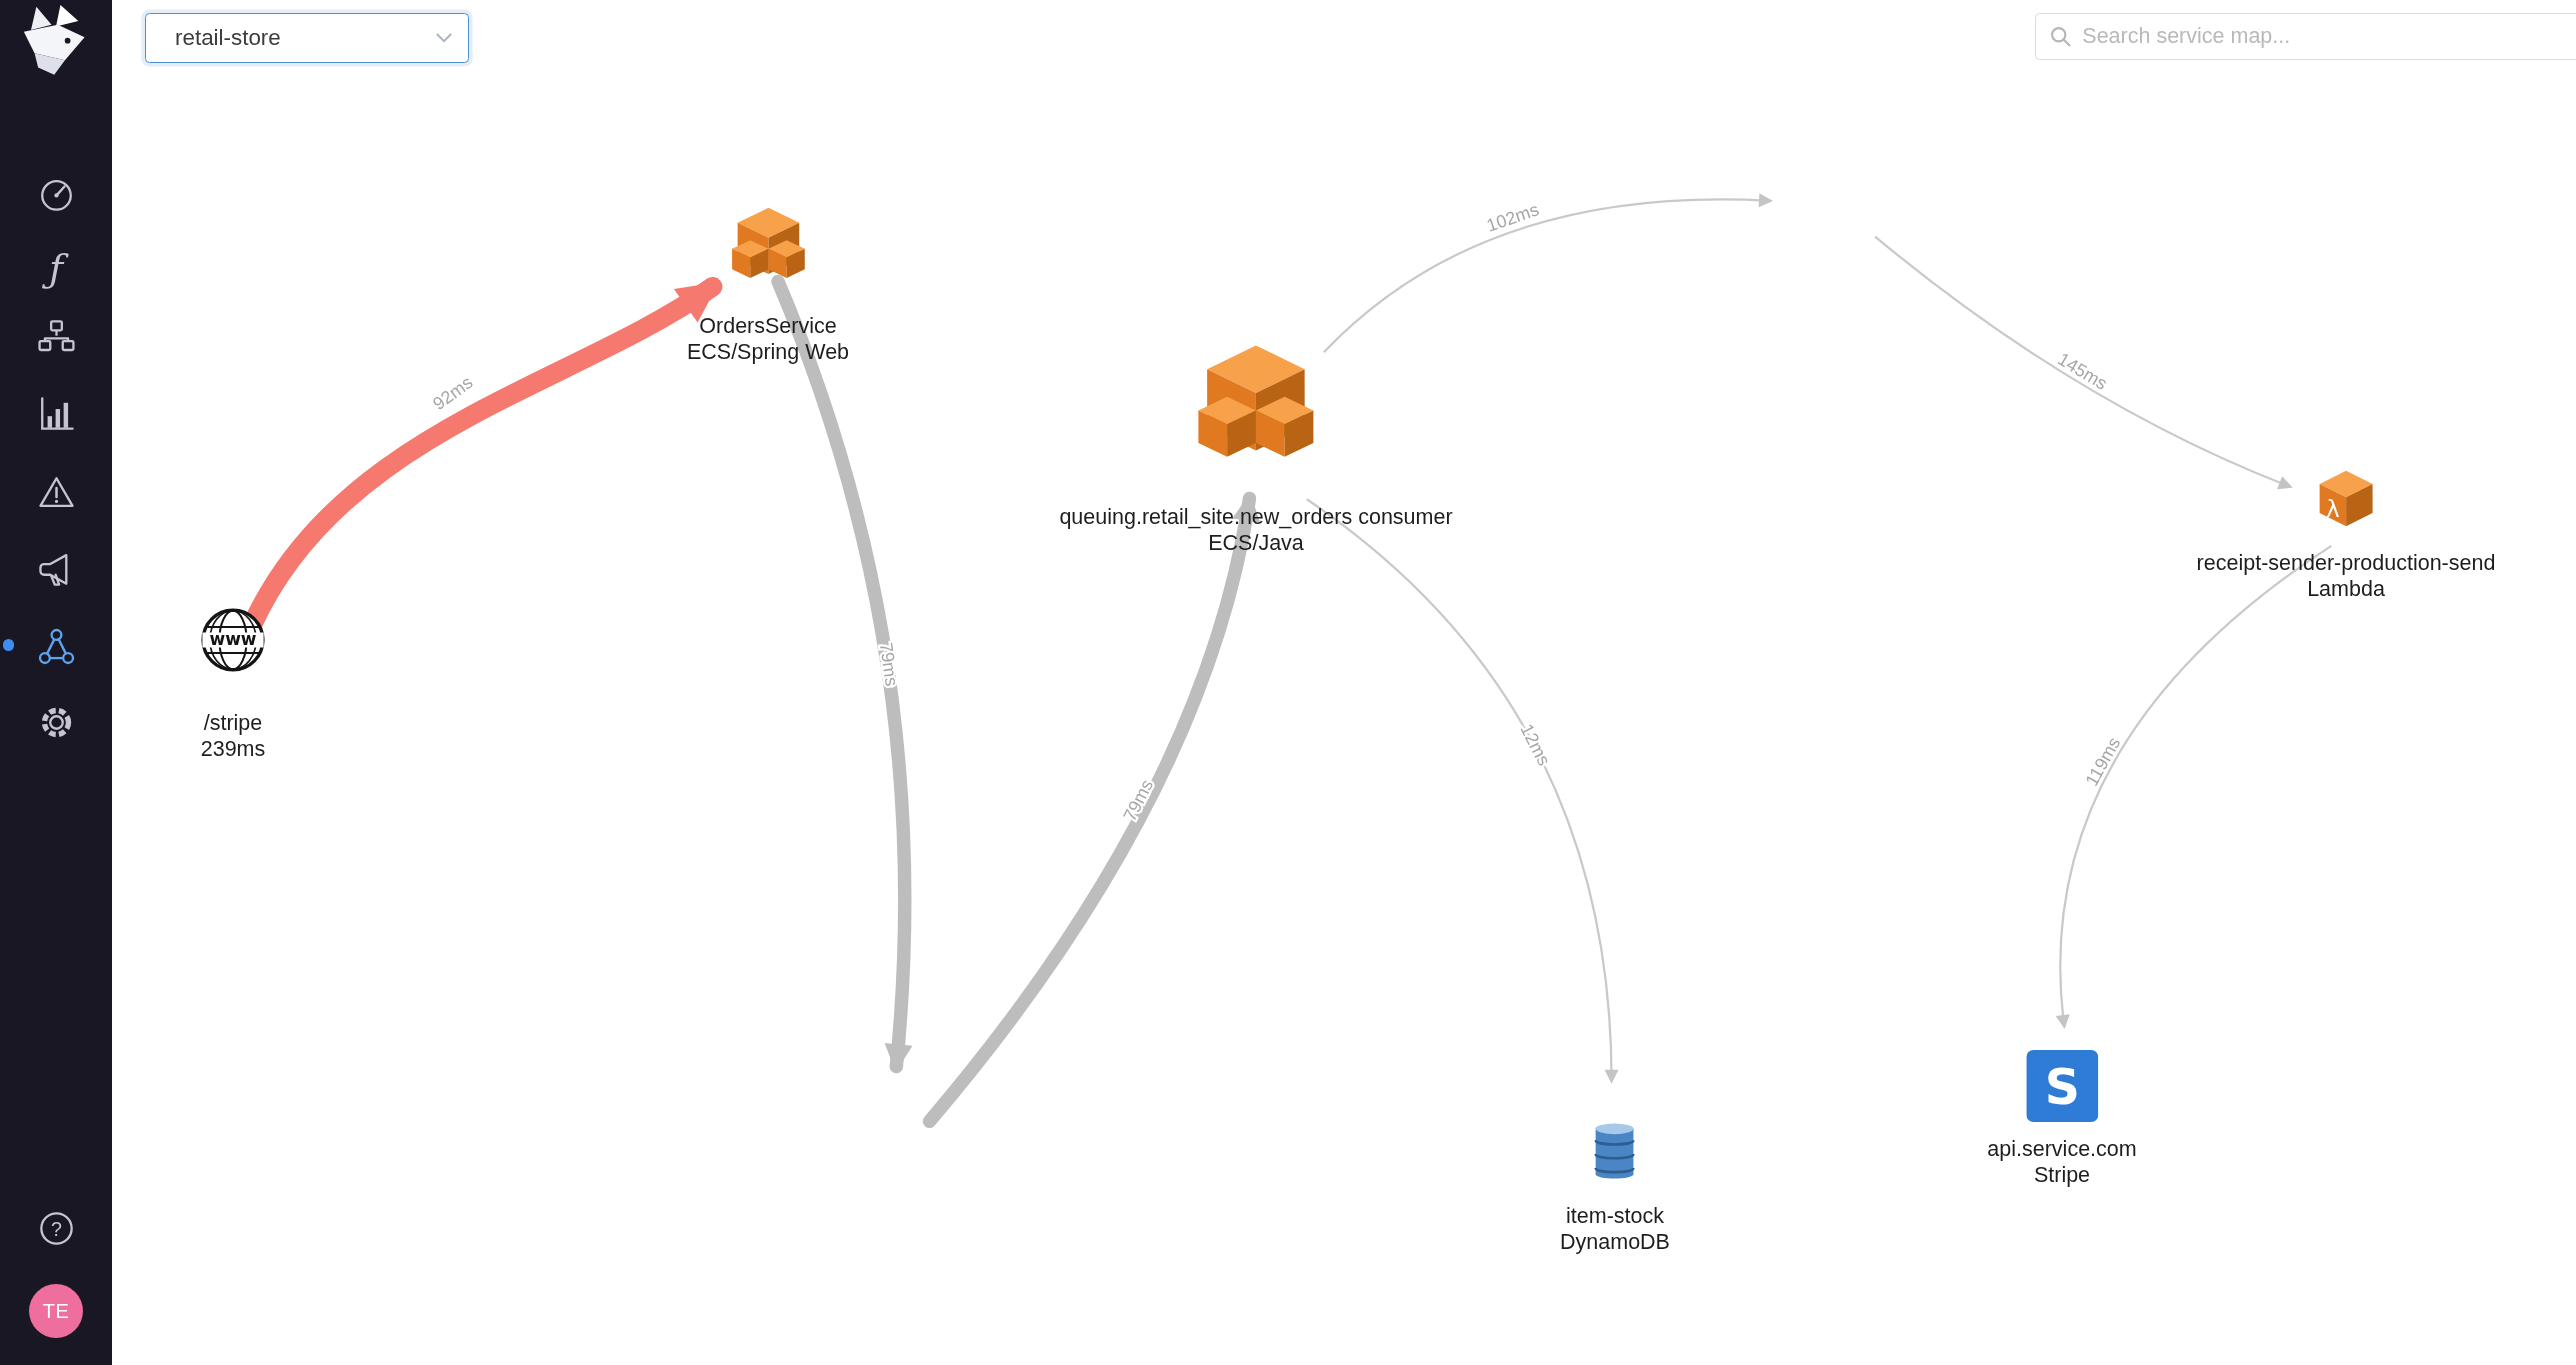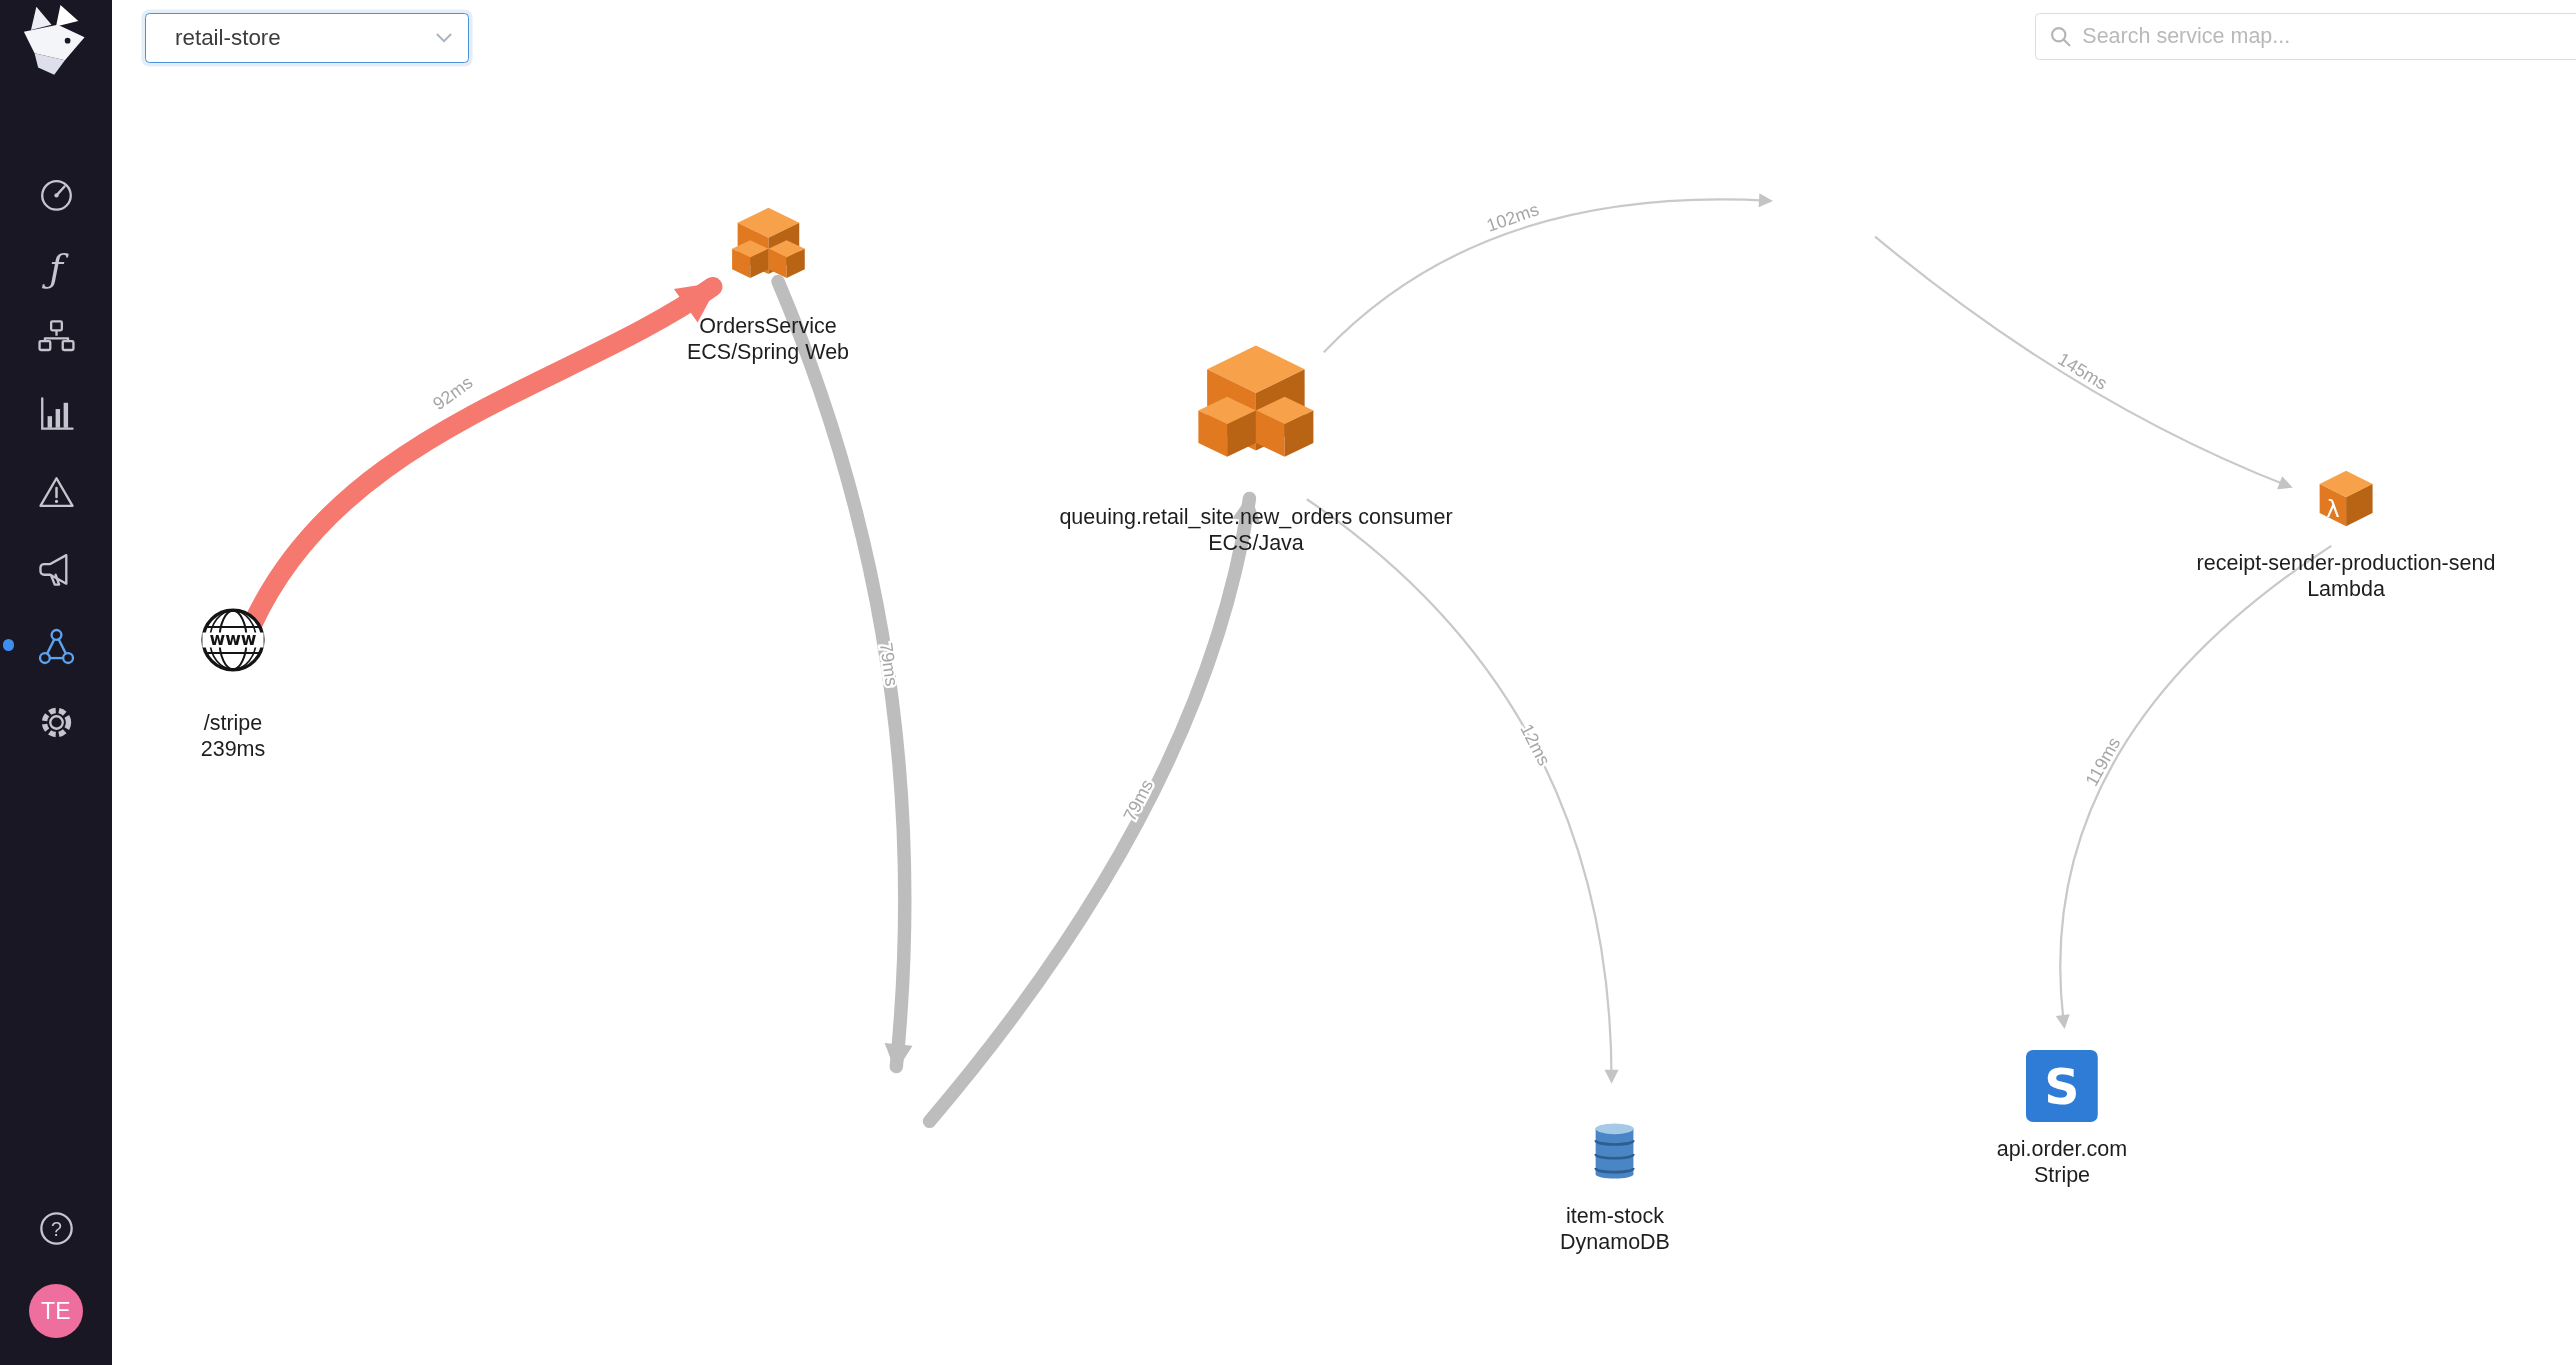--- a/index.html
+++ b/index.html
@@ -26,21 +26,21 @@
   .nav-glyph { color: #C4C5CE; font-size: 36px; line-height: 41px; text-align: center; }
   .nav-glyph.fn { font-family: "DejaVu Serif", serif; font-style: italic; font-size: 38px; }
   .active-dot {
     position: absolute; left: 2.7px; top: 639px; width: 11.7px; height: 11.7px;
     border-radius: 50%; background: #3E8EF0;
   }
   .avatar {
     position: absolute; left: 29px; top: 1284px; width: 54px; height: 54px;
     border-radius: 50%; background: #EE6E9D; color: #fff;
     display: flex; align-items: center; justify-content: center;
-    font-size: 23px; letter-spacing: 0.4px; cursor: pointer;
+    font-size: 20px; letter-spacing: 0.4px; cursor: pointer;
   }
 
   
   .project-selector {
     position: absolute; left: 145px; top: 12.5px; width: 324px; height: 50px;
     background: #fff; border: 1.8px solid #4A90D9; border-radius: 4.5px;
     box-shadow: 0 0 0 3.6px rgba(74,144,217,0.15);
     display: flex; align-items: center; z-index: 15; cursor: pointer;
     box-sizing: border-box;
   }
@@ -184,21 +184,21 @@
       <div>Lambda</div>
     </div>
   </div>
 
   <div class="node" style="left:2062px; top:1050px;">
     <svg width="72" height="72" viewBox="0 0 100 100">
       <rect width="100" height="100" rx="10" fill="#2F7CD6"></rect>
       <text x="50" y="75" font-size="68" font-weight="bold" fill="#ffffff" text-anchor="middle" font-family="DejaVu Sans, sans-serif">S</text>
     </svg>
     <div class="node-label" style="margin-top:14.3px;">
-      <div>api.order.com</div>
+      <div>api.service.com</div>
       <div>Stripe</div>
     </div>
   </div>
 
   <div class="node" style="left:1615px; top:1120px;">
     <svg width="63" height="63" viewBox="0 0 100 100">
       <path d="M20,14 C20,5 80,5 80,14 L80,86 C80,95 20,95 20,86 Z" fill="#4A86C5"></path>
       <ellipse cx="50" cy="14" rx="30" ry="8.5" fill="#A6C9E8"></ellipse>
       <path d="M20,32 C20,41 80,41 80,32" stroke="#2E5E90" stroke-width="4" fill="none"></path>
       <path d="M20,54 C20,63 80,63 80,54" stroke="#2E5E90" stroke-width="4" fill="none"></path>

